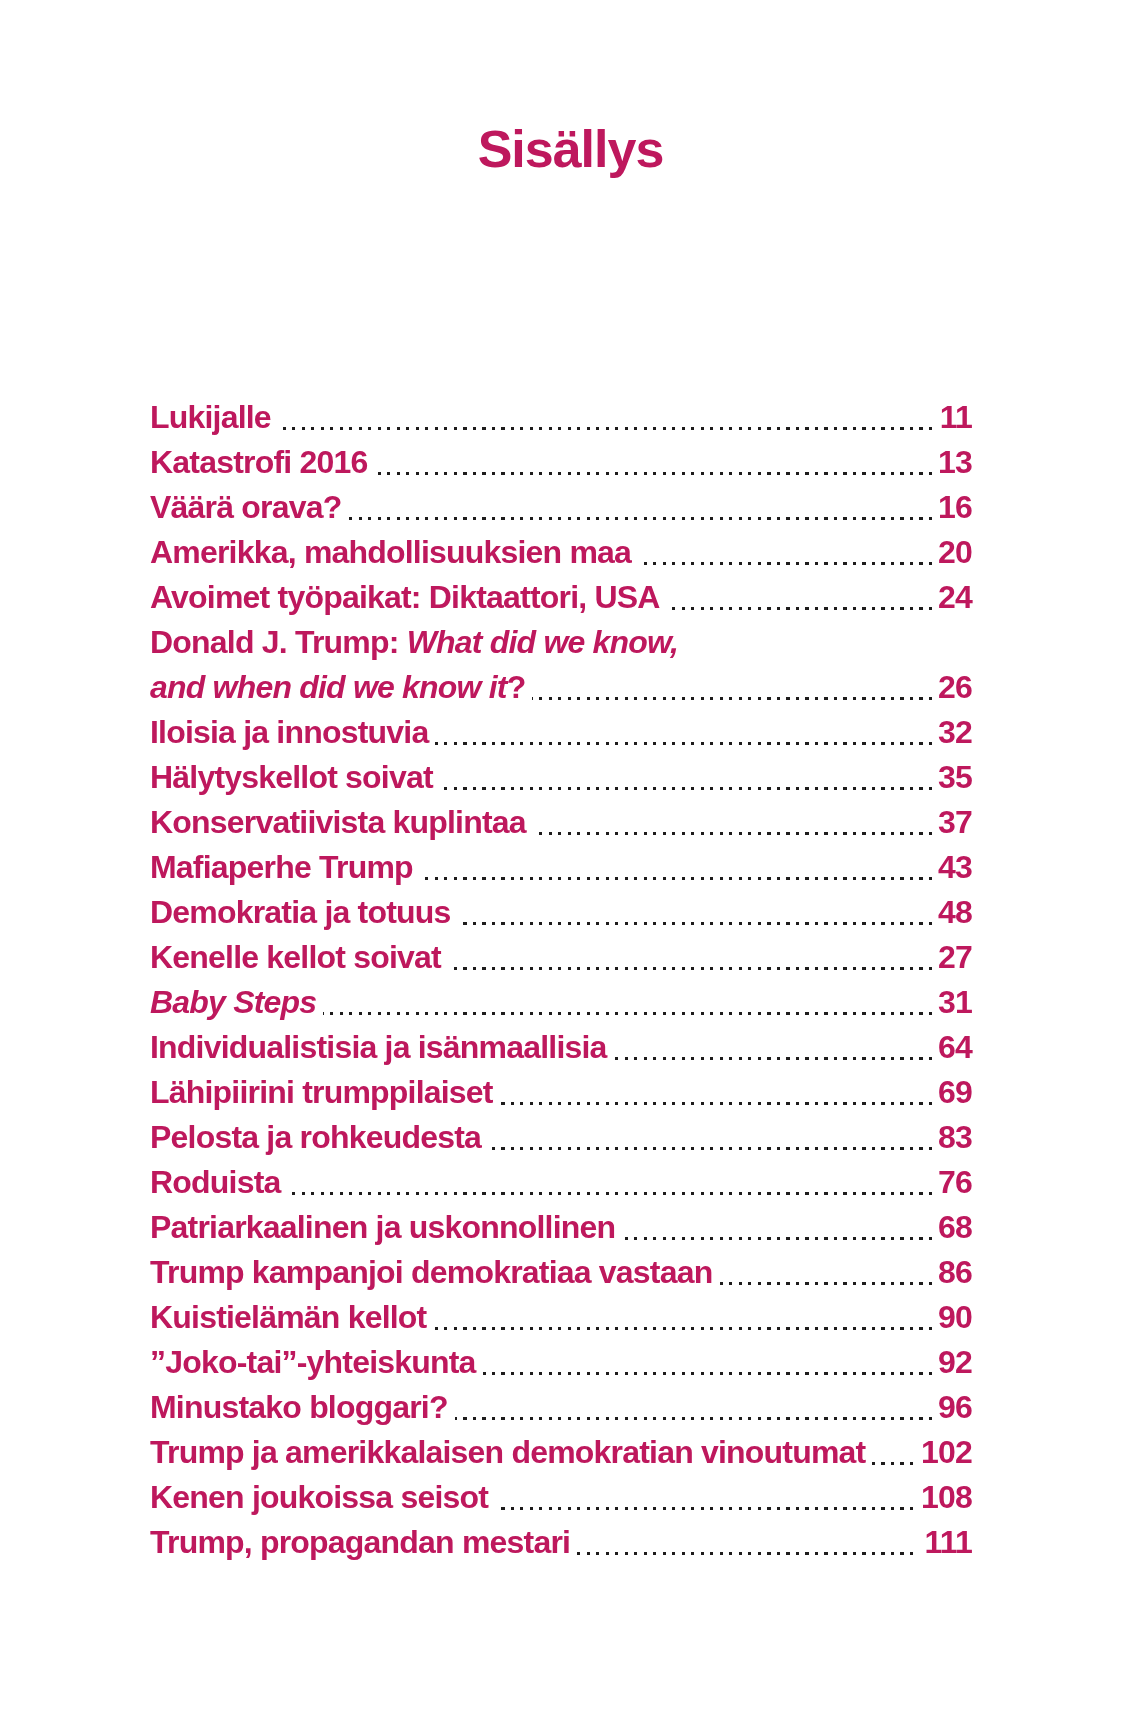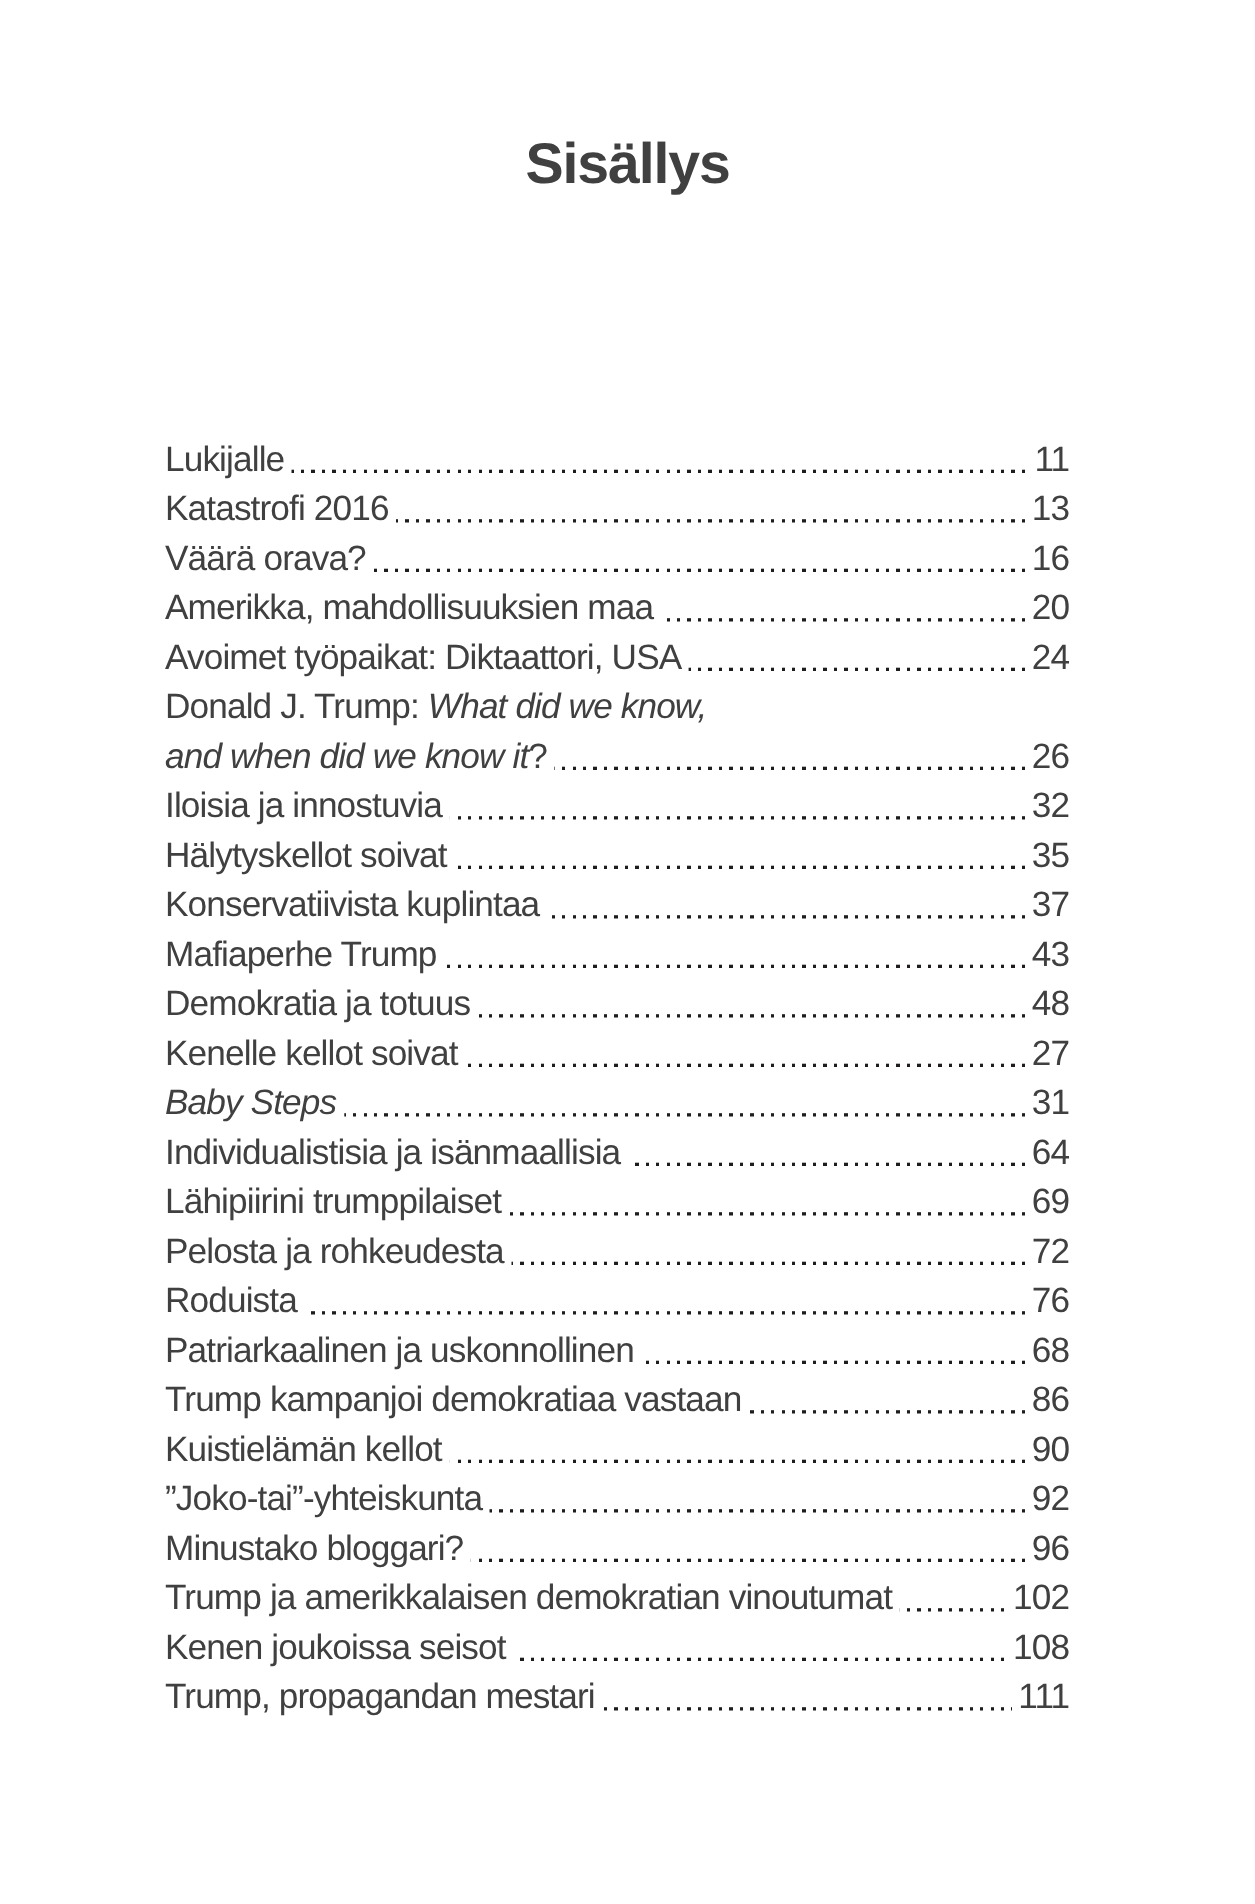--- a/index.html
+++ b/index.html
@@ -1,41 +1,42 @@
 <!DOCTYPE html>
 <html><head>
 <meta charset="utf-8">
 <style>
   html, body { margin: 0; padding: 0; background: #ffffff; }
   .page {
     position: relative;
     width: 1141px;
     height: 1731px;
     background: #ffffff;
-    color: #404040;
+    color: #be185d;
     font-family: "Liberation Sans", sans-serif;
     overflow: hidden;
   }
   .book-title {
     position: absolute;
     top: 123px;
     left: 0;
     width: 100%;
     margin: 0;
     text-align: center;
     font-size: 52px;
     line-height: 1;
     font-weight: 700;
     letter-spacing: -1px;
   }
   .toc {
     position: absolute;
     top: 395px;
     left: 150px;
     width: 822px;
+    font-weight: bold;
   }
   .row {
     display: flex;
     justify-content: space-between;
     align-items: baseline;
     height: 45px;
     line-height: 45px;
     font-size: 32px;
     letter-spacing: -0.8px;
     
@@ -140,21 +141,21 @@
       <span class="pg">64</span>
     </div>
 
     <div class="row">
       <span class="t"><span>Lähipiirini trumppilaiset</span><em></em><span></span></span>
       <span class="pg">69</span>
     </div>
 
     <div class="row">
       <span class="t"><span>Pelosta ja rohkeudesta</span><em></em><span></span></span>
-      <span class="pg">72</span>
+      <span class="pg">83</span>
     </div>
 
     <div class="row">
       <span class="t"><span>Roduista</span><em></em><span></span></span>
       <span class="pg">76</span>
     </div>
 
     <div class="row">
       <span class="t"><span>Patriarkaalinen ja uskonnollinen</span><em></em><span></span></span>
       <span class="pg">68</span>

